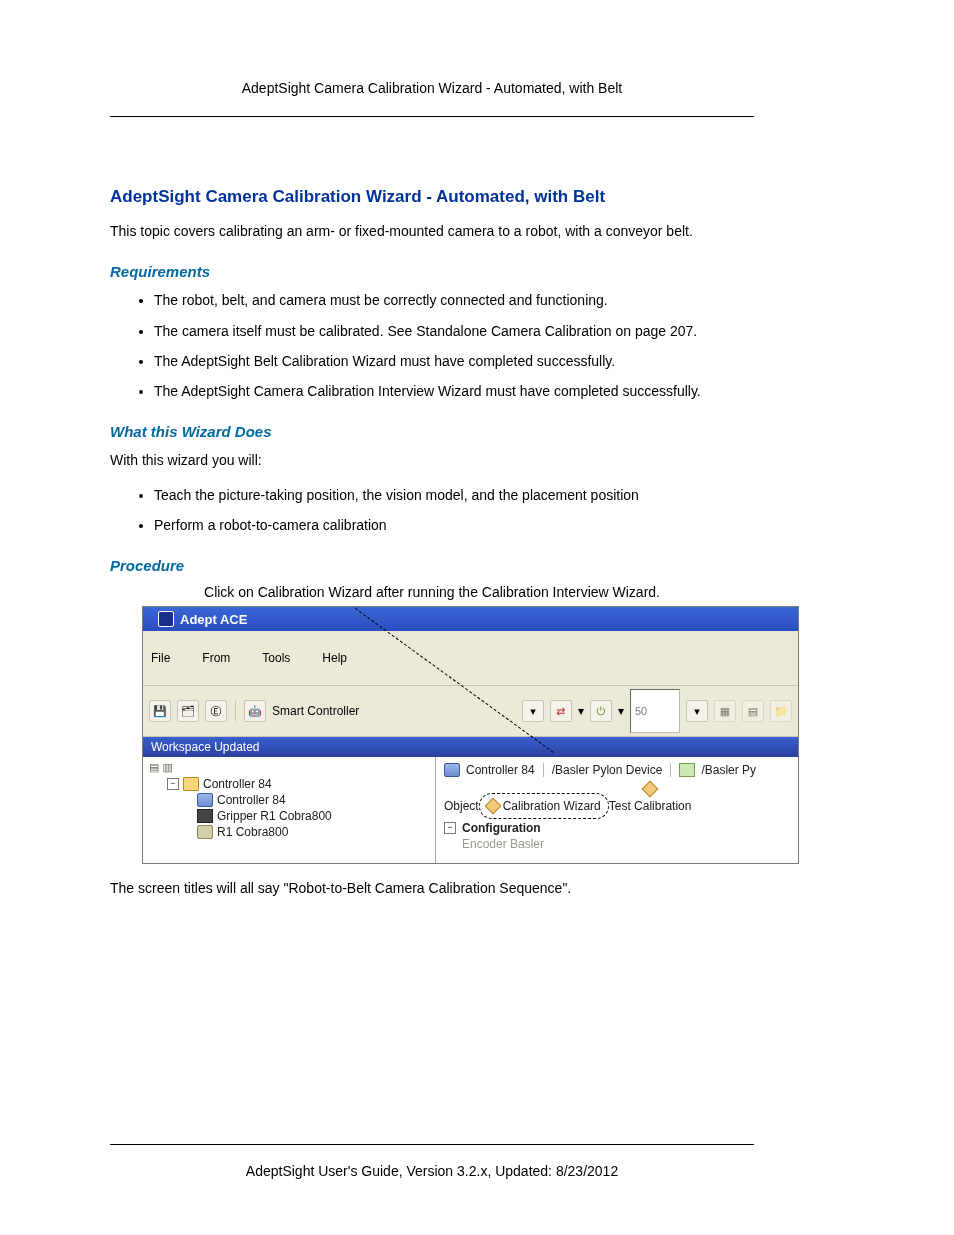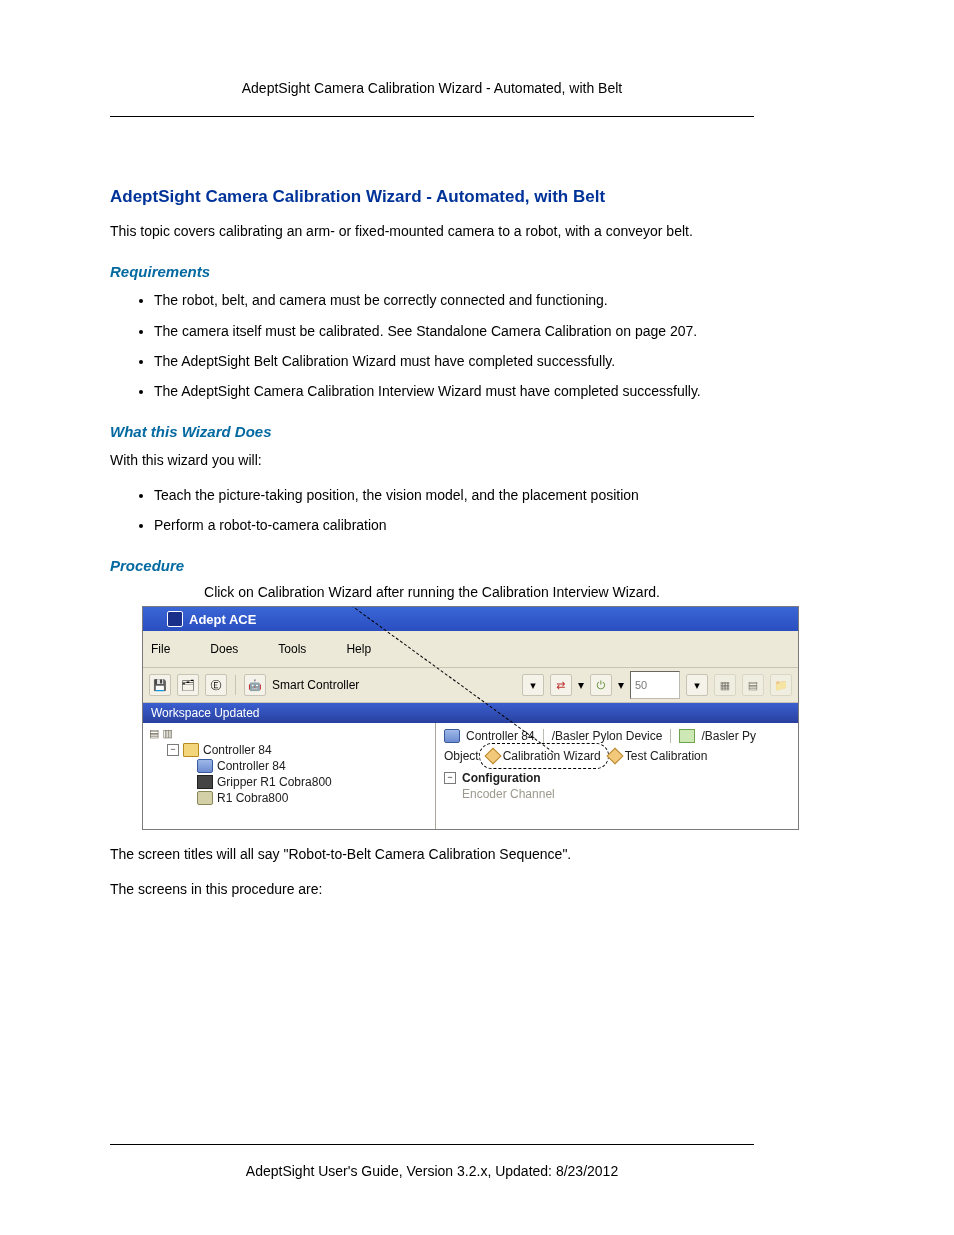--- a/index.html
+++ b/index.html
@@ -55,37 +55,37 @@
     font-family: Tahoma, sans-serif;
     font-size: 12px;
     overflow: hidden;
     position: relative;
   }
   .titlebar {
     background: linear-gradient(#3a66d6, #2a4ec0);
     color: #fff;
     font-weight: bold;
     font-size: 13px;
-    padding: 4px 24px;
+    padding: 4px 15px;
     display: flex;
     align-items: center;
     gap: 6px;
   }
   .titlebar .appicon {
     width: 14px; height: 14px;
     background: #1a2f8a;
     border: 1px solid #fff;
     border-radius: 2px;
     display: inline-block;
   }
   .menubar {
     background: #ece9d8;
-    padding: 11px 8px;
+    padding: 20px 8px;
     display: flex;
-    gap: 40px;
+    gap: 32px;
     font-size: 12px;
   }
   .toolbar {
     background: #ece9d8;
     border-top: 1px solid #c8c4b4;
     border-bottom: 1px solid #c8c4b4;
     padding: 3px 6px;
     display: flex;
     align-items: center;
     gap: 6px;
@@ -100,21 +100,21 @@
     align-items: center;
     justify-content: center;
     font-size: 11px;
   }
   .tsep { width: 1px; height: 20px; background: #c8c4b4; margin: 0 2px; }
   .tb-spacer { flex: 1; }
   .tb-field {
     width: 40px; height: 18px;
     border: 1px inset #bdbab0;
     background: #fff; color: #7a7a7a;
-    font-size: 11px; padding: 4px 4px; line-height: 18px;
+    font-size: 11px; padding: 12px 4px; line-height: 18px;
   }
   .panelhead {
     background: linear-gradient(#3a5fcf, #29409f);
     color: #fff;
     padding: 3px 8px;
     font-size: 12px;
   }
   .split {
     display: flex;
     height: 106px;
@@ -214,21 +214,21 @@
   <div class="screenshot">
     <span class="callout-line" style="left:200px; top:-8px; width:260px; transform:rotate(36deg);"></span>
 
     <div class="titlebar">
       <span class="appicon"></span>
       <span>Adept ACE</span>
     </div>
 
     <div class="menubar">
       <span>File</span>
-      <span>Does</span>
+      <span>From</span>
       <span>Tools</span>
       <span>Help</span>
     </div>
 
     <div class="toolbar">
       <span class="tbtn">💾</span>
       <span class="tbtn">🗂</span>
       <span class="tbtn">Ⓔ</span>
       <span class="tsep"></span>
       <span class="tbtn">🤖</span>
@@ -282,35 +282,34 @@
           <span class="ic ic-pic"></span>
           <span>/Basler Py</span>
         </div>
 
         <div class="object-row">
           <span>Object</span>
           <span class="circled" style="display:inline-flex;align-items:center;gap:4px;padding:0 2px;">
             <span class="ic ic-wand"></span>
             <span>Calibration Wizard</span>
           </span>
-          <span style="display:inline-flex;align-items:center;gap:4px;">
+          <span style="display:inline-flex;align-items:center;gap:4px;flex-direction:column;">
             <span class="ic ic-wand"></span>
             <span>Test Calibration</span>
           </span>
         </div>
 
         <div class="conf-row">
           <span class="conf-exp">−</span>
           <span class="conf-title">Configuration</span>
         </div>
-        <div class="conf-sub">Encoder Channel</div>
+        <div class="conf-sub">Encoder Basler</div>
       </div>
     </div>
   </div>
 
   <p style="margin-top:14px;">The screen titles will all say "Robot-to-Belt Camera Calibration Sequence".</p>
-  <p>The screens in this procedure are:</p>
 
   <div class="footer">
     <hr class="rule-bot">
     <div>AdeptSight User's Guide,  Version 3.2.x, Updated: 8/23/2012</div>
   </div>
 </div>
 
 </body></html>

